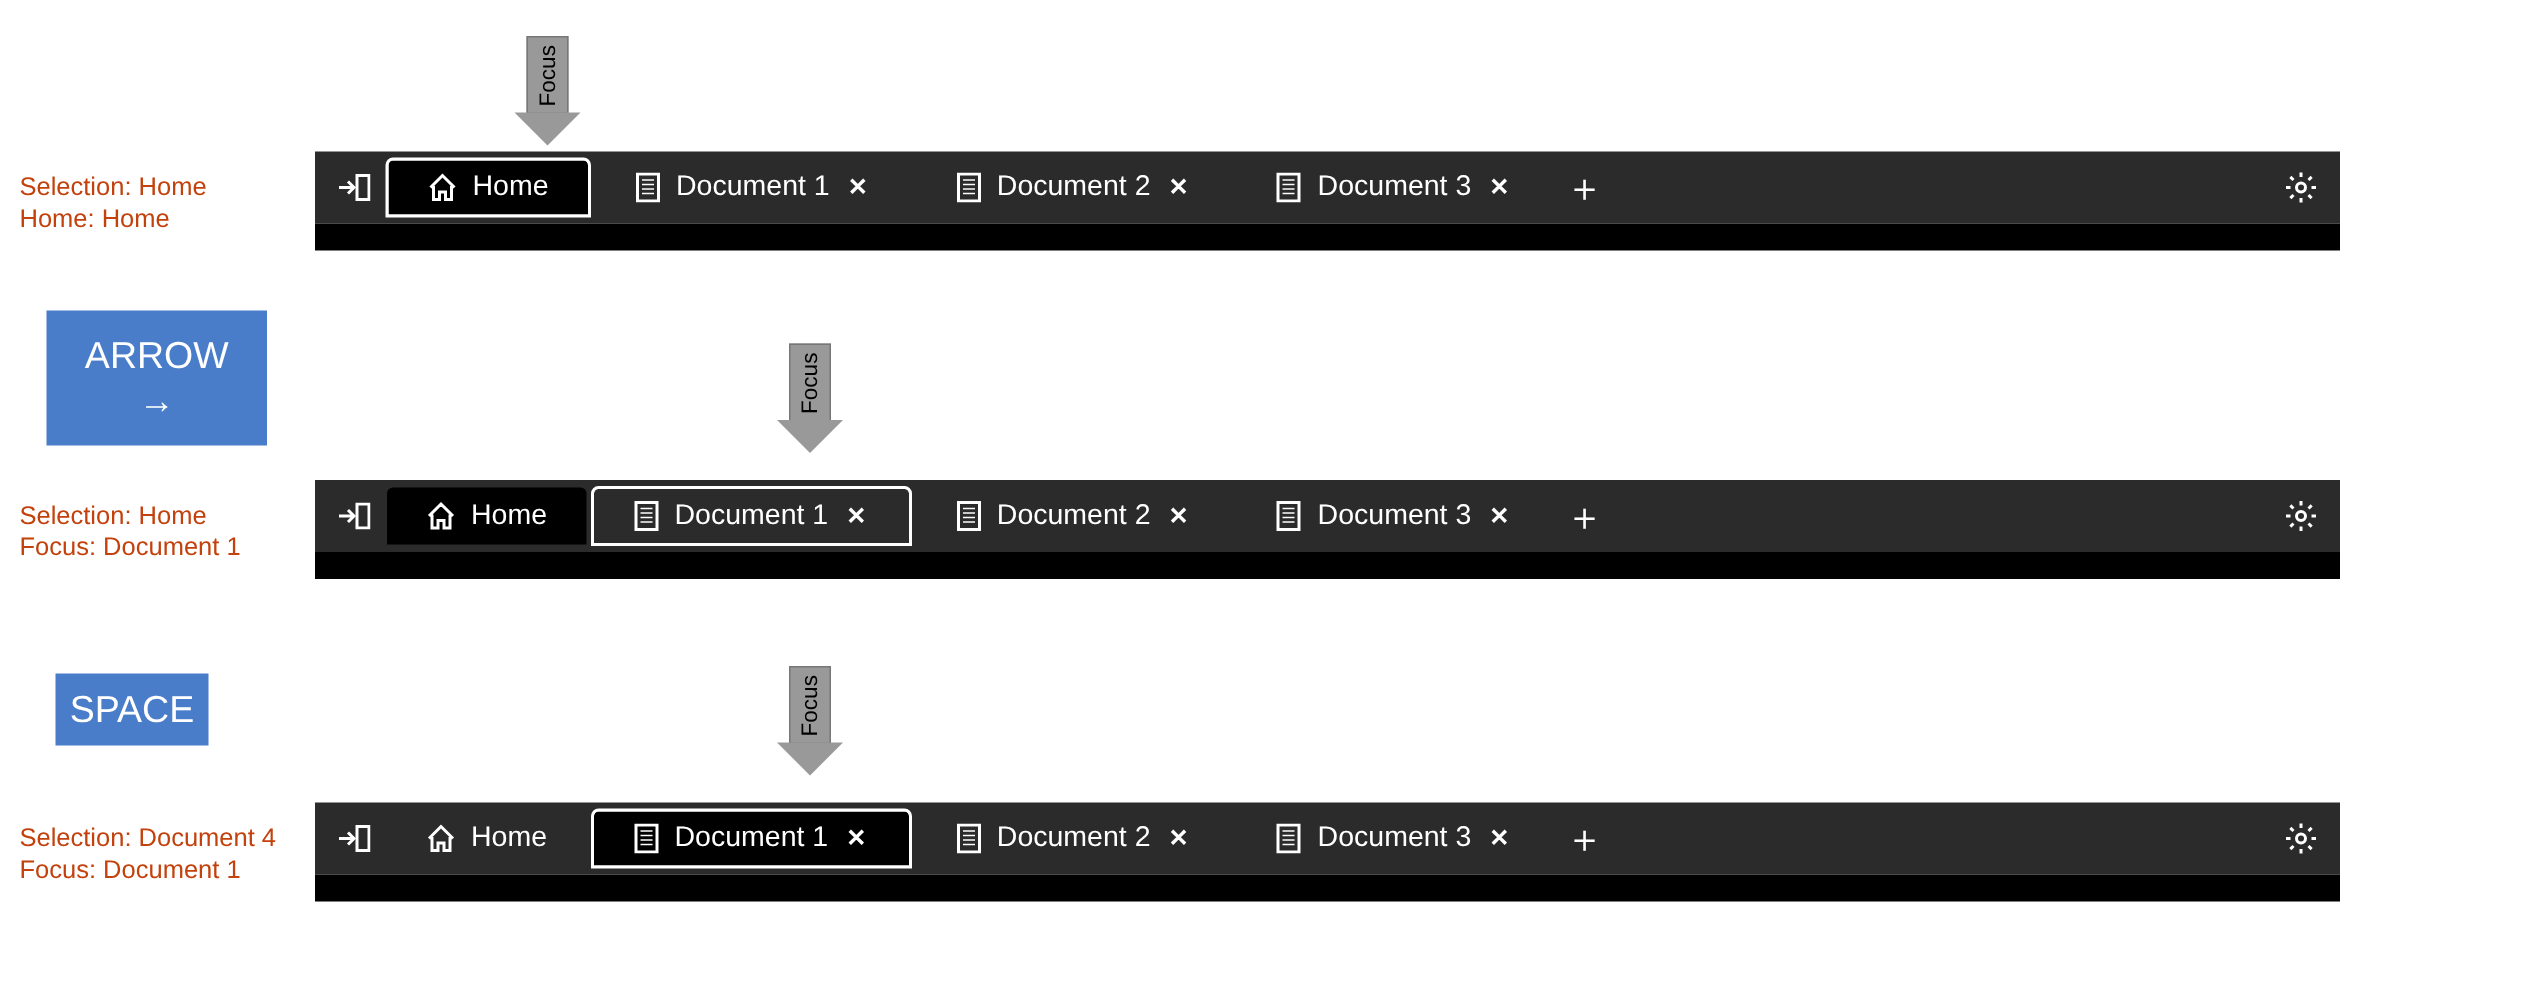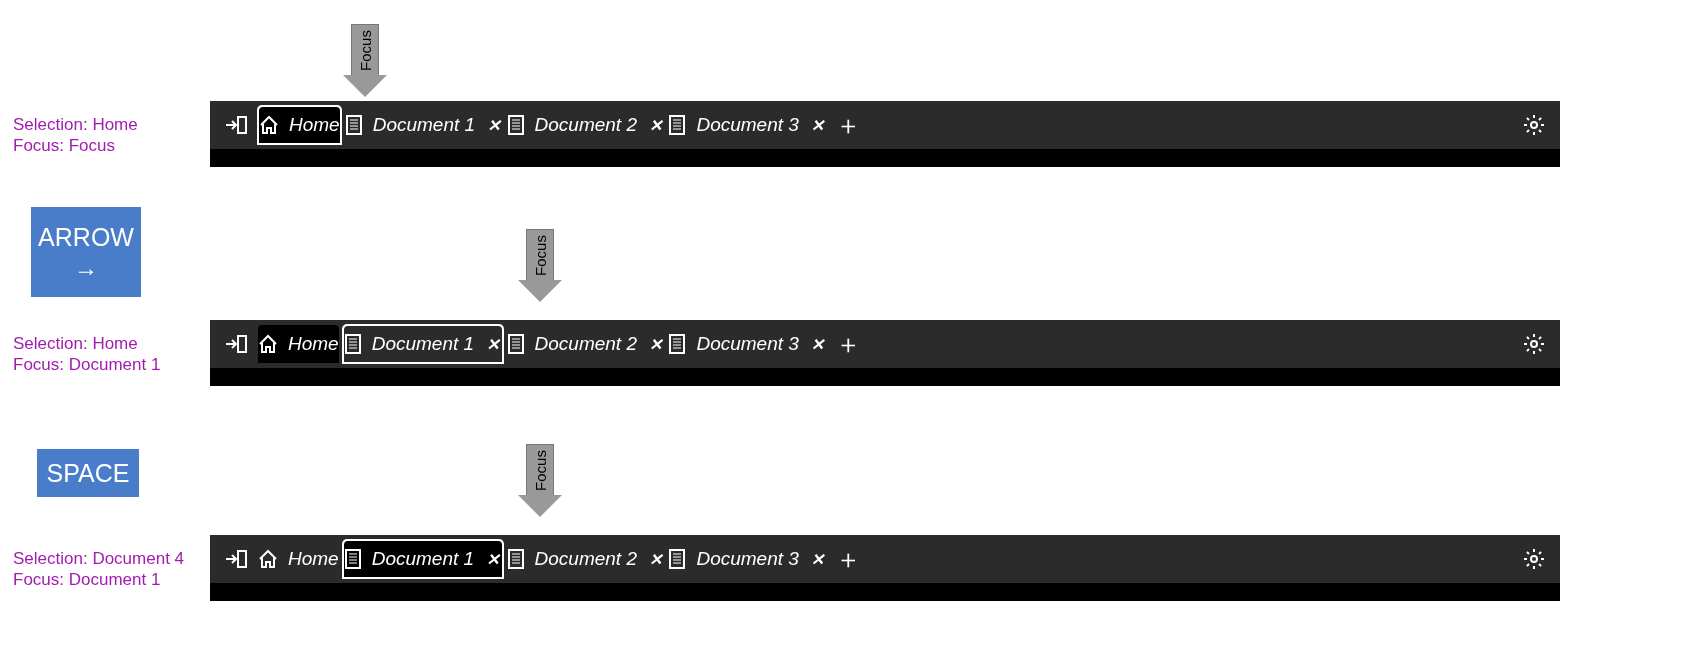--- a/index.html
+++ b/index.html
@@ -8,21 +8,21 @@
     background: #fff;
     width: 1684px;
     height: 667px;
     position: relative;
     color: #000;
   }
   .state-label {
     position: absolute;
     font-size: 17px;
     line-height: 1.25;
-    color: #a21caf;
+    color: #c2410c;
   }
   .key-badge {
     position: absolute;
     background: #4a7dc9;
     color: #fff;
     display: flex;
     flex-direction: column;
     align-items: center;
     justify-content: center;
     font-size: 25px;
@@ -80,26 +80,25 @@
     display: flex; align-items: center; justify-content: center;
     color: #fff;
     cursor: pointer;
   }
   .gear-btn { margin-left: auto; }
   .tab {
     height: 38px;
     display: flex;
     align-items: center;
     gap: 10px;
-    padding: 0 0;
+    padding: 0 26px;
     color: #fff;
     font-size: 19px;
     border-radius: 4px 4px 0 0;
     cursor: pointer;
-    font-style: italic;
   }
   .tab.selected { background: #000; }
   .tab .close {
     font-weight: bold;
     font-size: 16px;
     padding: 0 2px;
   }
   .tab.focused {
     outline: 2px solid #fff;
     outline-offset: -1px;
@@ -111,21 +110,21 @@
 <body>
 
 <div class="focus-arrow" style="left:343px; top:24px;">
   <div class="shaft">
       <span>Focus</span>
     </div>
   <div class="head"></div>
 </div>
 <div class="state-label" style="left:13px; top:114px;">
   <div>Selection: Home</div>
-  <div>Focus: Focus</div>
+  <div>Home: Home</div>
 </div>
 <div class="tabbar-wrap" style="top:101px;">
   <div class="tabbar">
     <div class="nav-btn icon">
       <svg width="22" height="18" viewBox="0 0 22 18">
           <rect x="13" y="1" width="8" height="16" fill="none" stroke="#fff" stroke-width="2"></rect>
           <path d="M1 9 H10 M7 5 L11 9 L7 13" fill="none" stroke="#fff" stroke-width="2"></path>
         </svg>
     </div>
     <div class="tab selected focused">
@@ -188,21 +187,21 @@
             <line x1="16" y1="16" x2="18.1" y2="18.1"></line>
             <line x1="3.9" y1="18.1" x2="6" y2="16"></line>
             <line x1="16" y1="6" x2="18.1" y2="3.9"></line>
           </g>
         </svg>
     </div>
   </div>
   <div class="blackstrip"></div>
 </div>
 
-<div class="key-badge" style="left:31px; top:207px; width:110px; height:90px;">
+<div class="key-badge" style="left:31px; top:207px; width:147px; height:90px;">
   <div>ARROW</div>
   <div class="arrow-glyph">→</div>
 </div>
 
 <div class="focus-arrow" style="left:518px; top:229px;">
   <div class="shaft">
       <span>Focus</span>
     </div>
   <div class="head"></div>
 </div>

